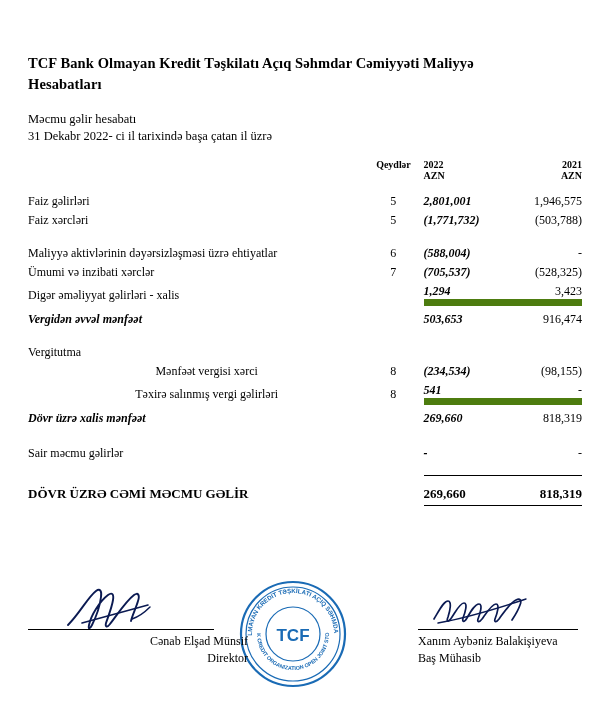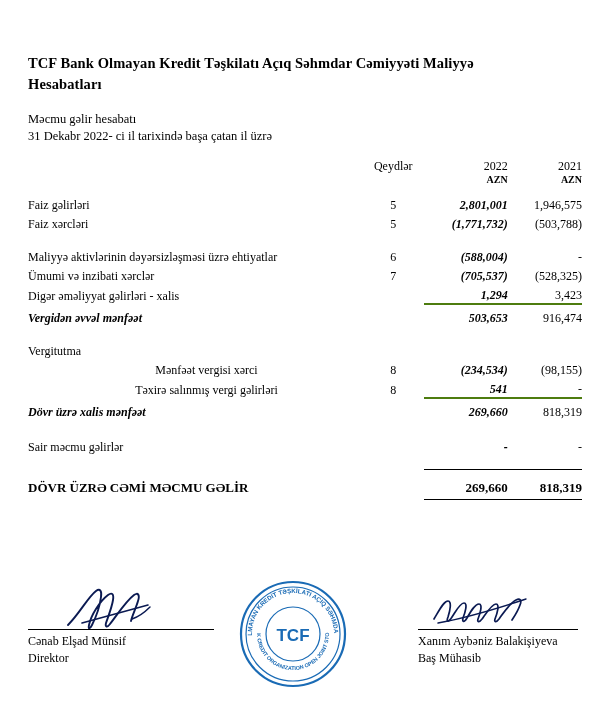--- a/index.html
+++ b/index.html
@@ -49,43 +49,43 @@
     width: 554px;
     border-collapse: collapse;
     font-size: 12px;
   }
   table.fin td {
     padding: 0;
     vertical-align: bottom;
   }
   .col-label { width: 330px; text-align: left; }
   .col-note  { width: 62px;  text-align: center; }
-  .col-y1    { width: 86px;  text-align: right; padding-right: 2px; }
+  .col-y1    { width: 86px;  text-align: left; padding-right: 2px; }
   .col-y2    { width: 76px;  text-align: right; padding-right: 0px; }
 
   .hdr td {
-    font-weight: normal;
-    font-size: 12px;
+    font-weight: bold;
+    font-size: 10px;
     padding-bottom: 1px;
   }
   .hdr2 td {
     font-weight: bold;
     font-size: 10px;
     padding-bottom: 10px;
   }
   tr.row td { height: 19px; }
   tr.row.tall td { height: 21px; }
   .bold { font-weight: bold; font-style: italic; }
   .indent { padding-left: 22px !important; text-align: center; }
   .gap td { height: 14px; }
   .gap-sm td { height: 9px; }
   .dotmark {
     font-weight: bold;
   }
-  .underline-y1 { border-bottom: 2px solid #4d7c0f; }
+  .underline-y1 { border-bottom: 7px solid #4d7c0f; }
 
   .bigrow td {
     font-weight: bold;
     font-size: 13px;
     height: 26px;
     vertical-align: bottom;
   }
   .topline td.ln {
     border-top: 1px solid #000;
   }
@@ -94,20 +94,21 @@
   }
 
   
   .sig-left {
     position: absolute;
     left: 28px;
     top: 598px;
     width: 220px;
     font-size: 12px;
     line-height: 17px;
+    text-align: right;
   }
   .sig-right {
     position: absolute;
     left: 418px;
     top: 598px;
     width: 220px;
     font-size: 12px;
     line-height: 17px;
   }
   .sig-rule {

